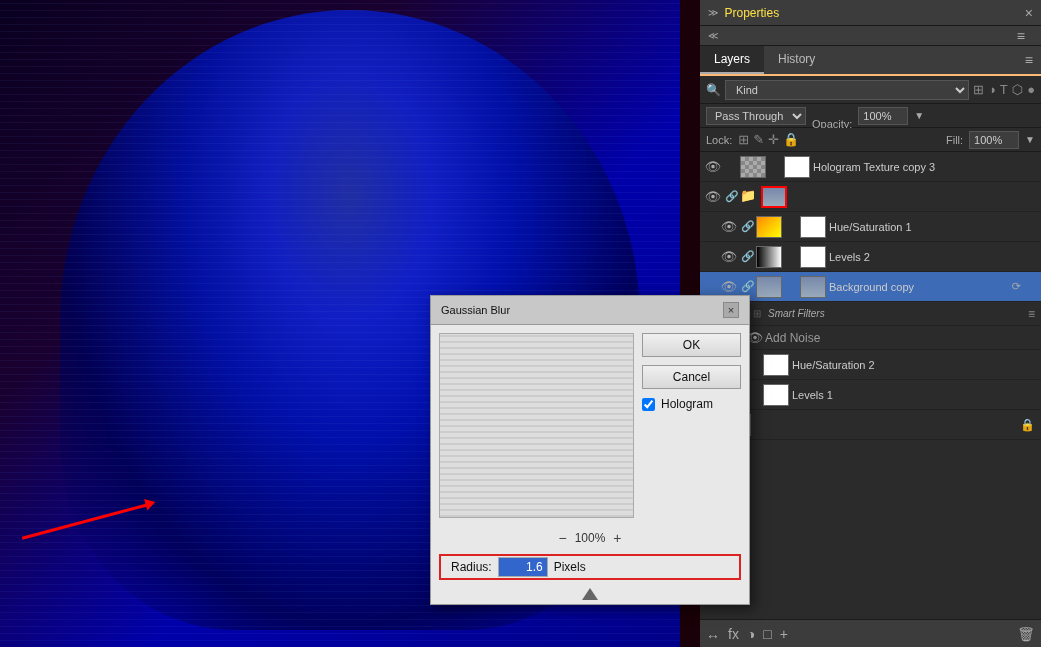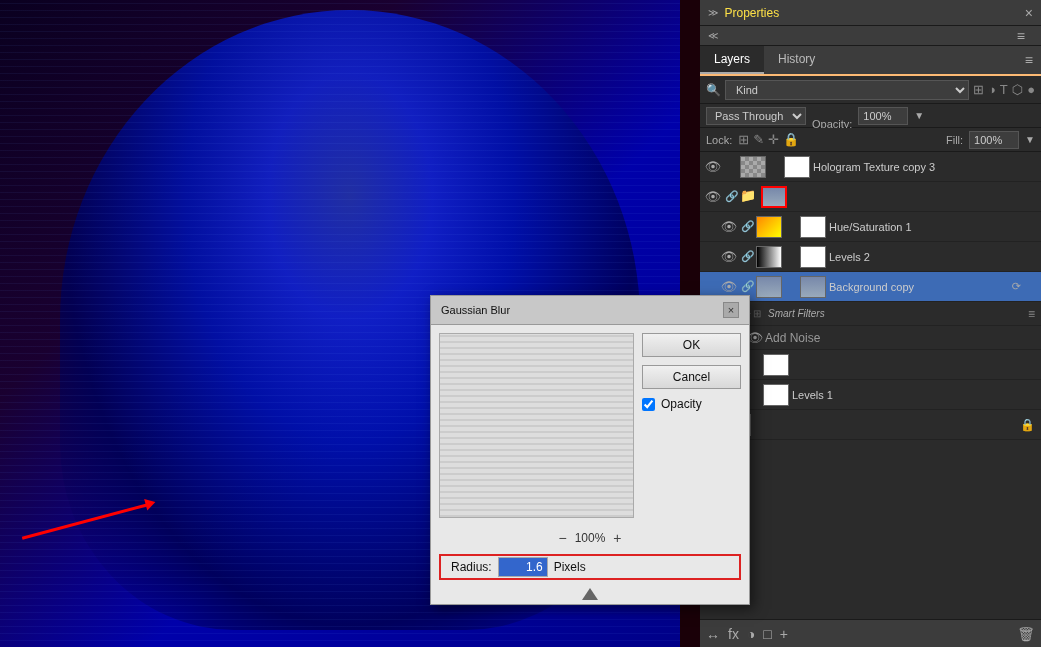--- a/index.html
+++ b/index.html
@@ -740,20 +740,21 @@
 
     <div class="layer-item">
       <div class="layer-chain">🔗</div>
       <div class="layer-thumb">
         <div class="hue-sat-icon"></div>
       </div>
       <div class="layer-chain"></div>
       <div class="layer-thumb">
         <div class="layer-thumb-white"></div>
       </div>
+      <span class="layer-name">Hue/Saturation 2</span>
     </div>
 
     <div class="layer-item">
       <div class="layer-chain">🔗</div>
       <div class="layer-thumb">
         <div class="levels-icon"></div>
       </div>
       <div class="layer-chain"></div>
       <div class="layer-thumb">
         <div class="layer-thumb-white"></div>
@@ -791,21 +792,21 @@
 
   <div class="dialog-body">
 
     <div class="dialog-preview"></div>
 
     <div class="dialog-controls">
       <button class="dialog-btn">OK</button>
       <button class="dialog-btn">Cancel</button>
       <div class="dialog-preview-check">
         <input type="checkbox" checked="" style="">
-        <span>Opacity</span>
+        <span>Hologram</span>
       </div>
     </div>
   </div>
 
   <div class="zoom-row">
     <span class="zoom-icon">−</span>
     <span>100%</span>
     <span class="zoom-icon">+</span>
   </div>
 

